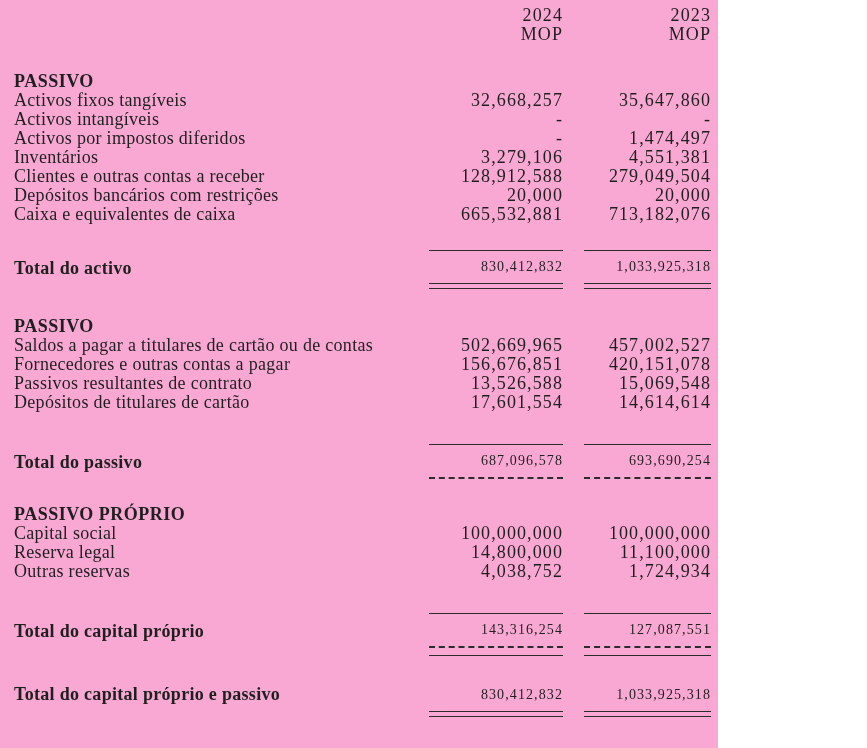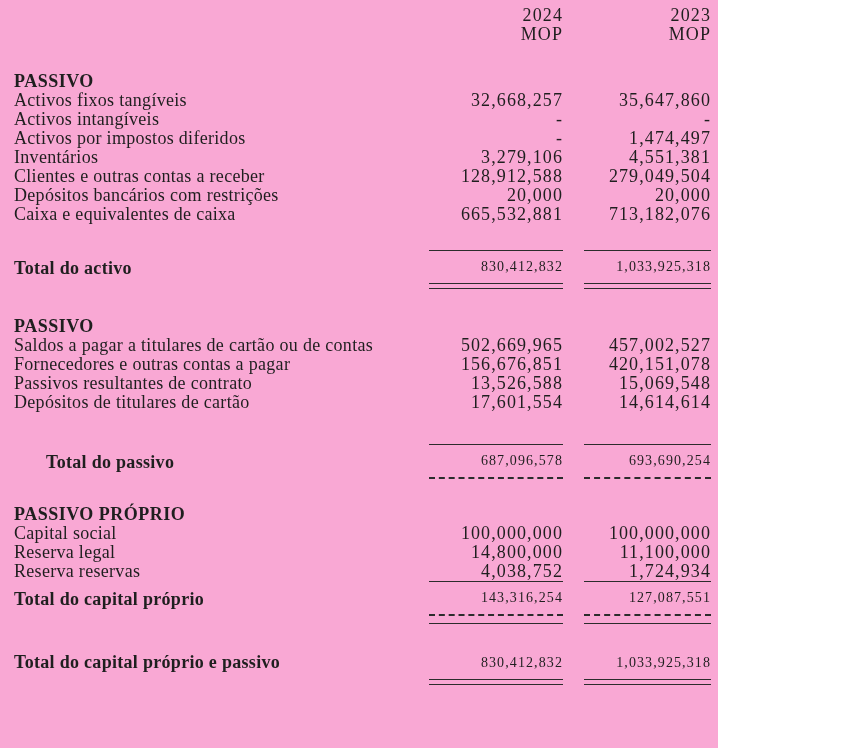--- a/index.html
+++ b/index.html
@@ -40,22 +40,22 @@
   .rule.solid{border-top:1.5px solid #2c2c2c;}
   .rule.dashed{border-top:2px dashed #2c2c2c;}
   .rule.double{height:4px;border-top:1.5px solid #2c2c2c;border-bottom:1.5px solid #2c2c2c;}
   .cell .rule.solid{margin-bottom:5px;}
   .cell .val{
     font-size:14px;line-height:19px;text-align:right;
     letter-spacing:1.1px;padding:1px 0 7px;white-space:nowrap;
   }
   .cell .rule.sub{margin-top:7px;border-top:1.5px solid #2c2c2c;}
   .t-activo{margin-top:26px;margin-bottom:28px;}
-  .t-passivo{margin-top:32px;margin-bottom:26px;margin-left:32px;}
-  .t-capital{}
+  .t-passivo{margin-top:32px;margin-bottom:26px;}
+  .t-capital{margin-top:32px;}
   .grand{margin-top:28px;}
   .grand .lbl{padding-top:1px;}
 </style>
 </head>
 <body>
 
 <div class="sheet">
 
   <div class="row head">
     <span class="lbl"></span>
@@ -170,21 +170,21 @@
     <span class="lbl">Capital social</span>
     <span class="num">100,000,000</span>
     <span class="num">100,000,000</span>
   </div>
   <div class="row">
     <span class="lbl">Reserva legal</span>
     <span class="num">14,800,000</span>
     <span class="num">11,100,000</span>
   </div>
   <div class="row">
-    <span class="lbl">Reserva reservas</span>
+    <span class="lbl">Outras reservas</span>
     <span class="num">4,038,752</span>
     <span class="num">1,724,934</span>
   </div>
 
   <div class="row trow t-capital">
     <span class="lbl bold">Total do capital próprio</span>
     <span class="cell">
       <span class="rule solid"></span>
       <span class="val">143,316,254</span>
       <span class="rule dashed"></span>

